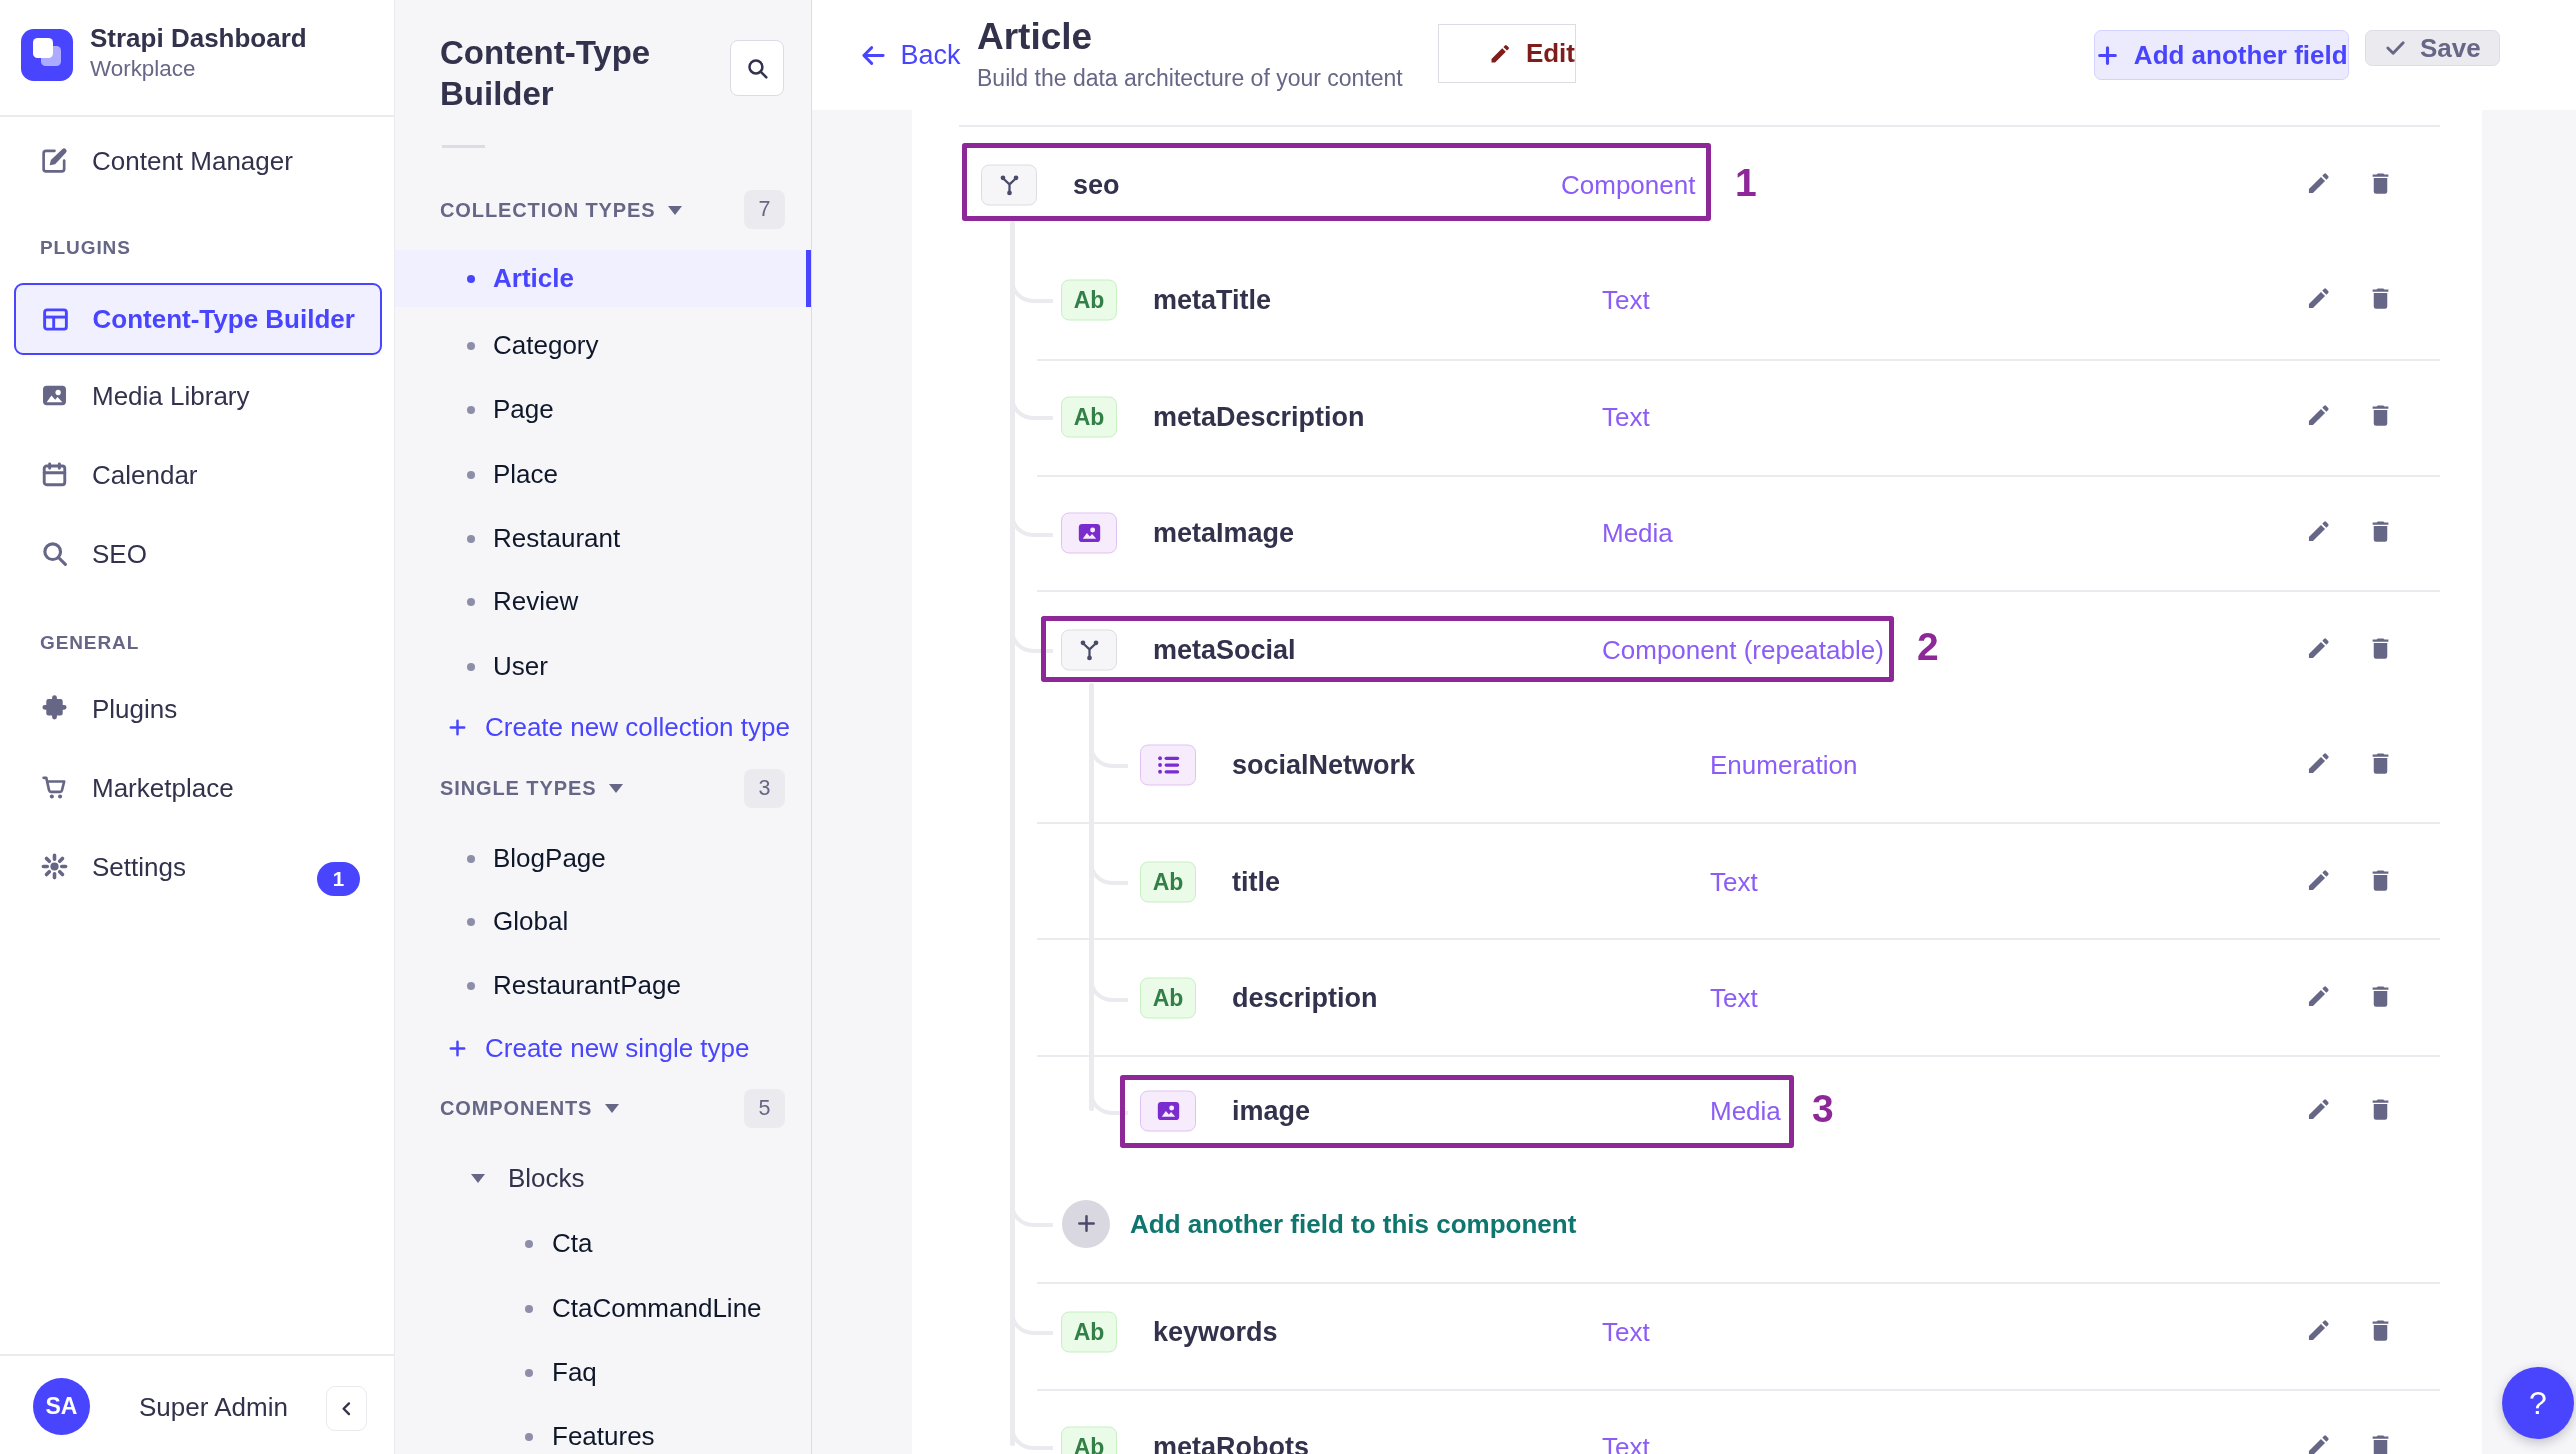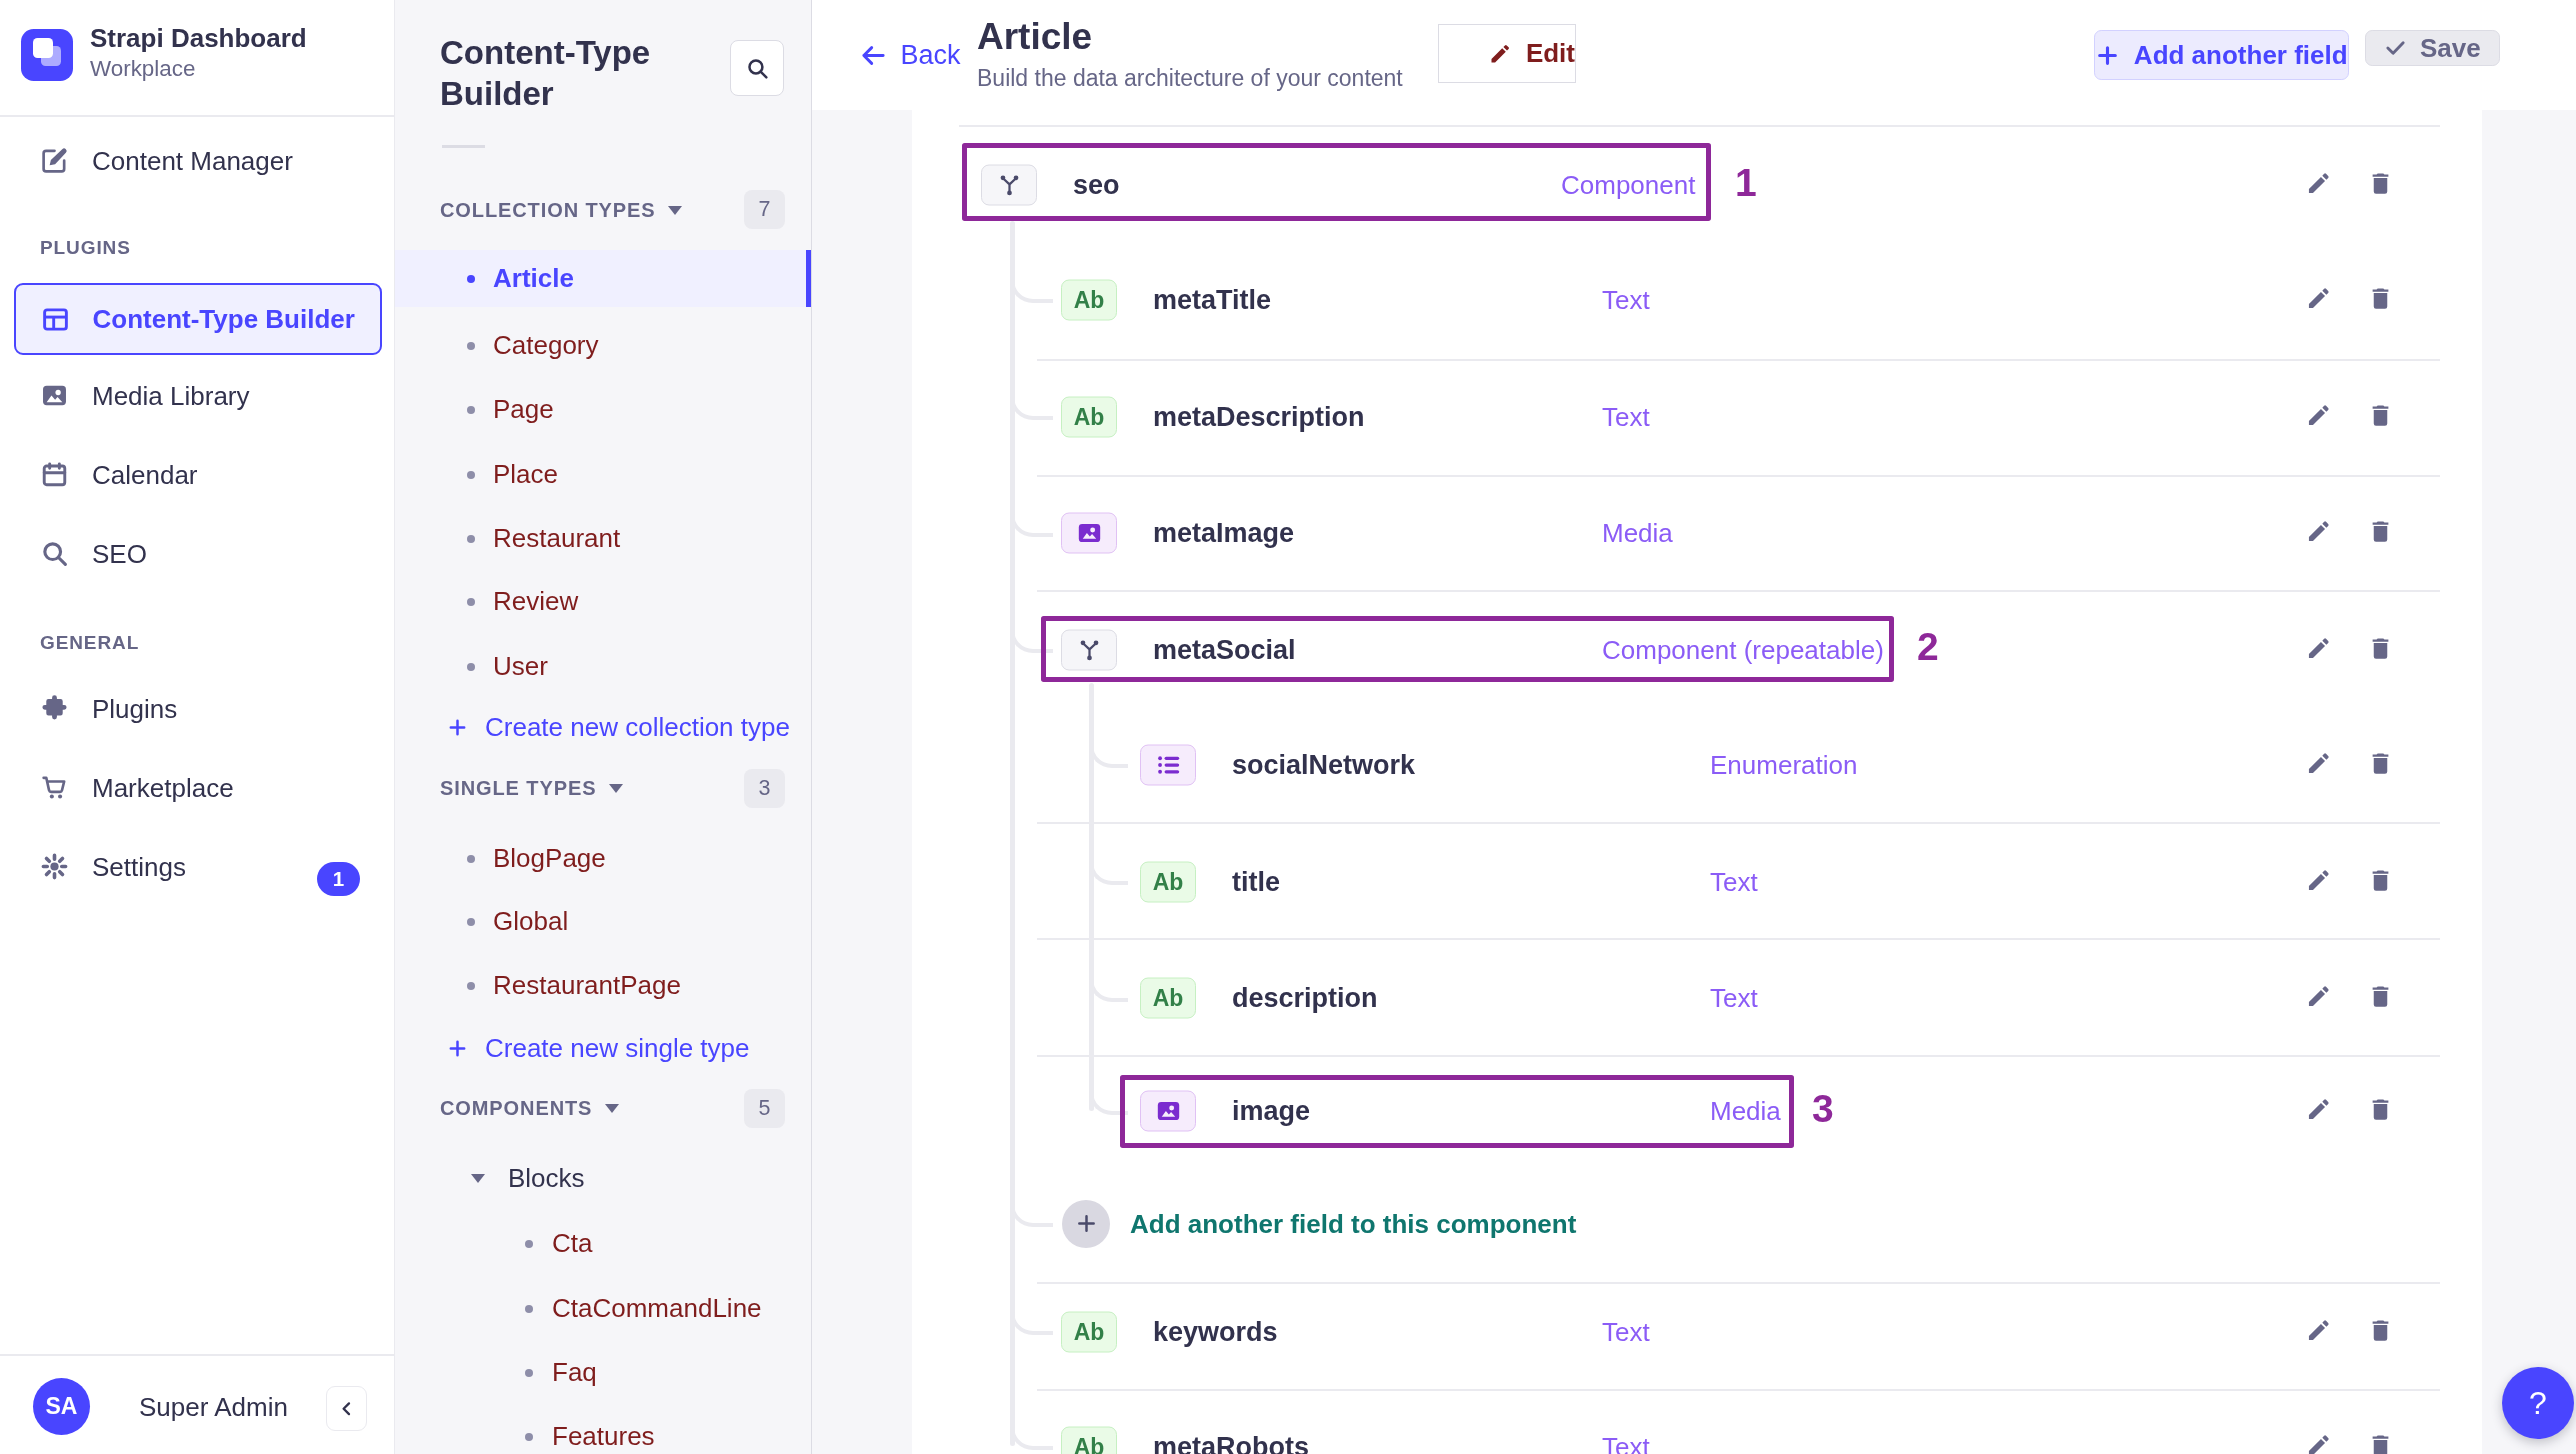--- a/index.html
+++ b/index.html
@@ -51,21 +51,21 @@
   .mini-div { position:absolute; left:47px; top:145px; width:43px; height:2.7px; background:#dcdce4; }
   .sec-row { position:absolute; left:45px; height:27px; display:flex; align-items:center;
     gap:12.6px; cursor:pointer; }
   .sec-row .stitle { font-size:20px; font-weight:700; letter-spacing:0.9px; color:#666687; }
   .caret { width:0; height:0; border-left:7.2px solid transparent; border-right:7.2px solid transparent;
     border-top:9px solid #666687; }
   .cnt-badge { position:absolute; left:349px; width:41px; height:39px; border-radius:8px;
     background:#eaeaef; color:#666687; font-size:21.5px;
     display:flex; align-items:center; justify-content:center; }
   .p-item { position:absolute; left:0; right:0; height:57px; display:flex; align-items:center;
-    padding-left:98px; font-size:26px; color:#7f1d1d; cursor:pointer; }
+    padding-left:98px; font-size:26px; color:#0f172a; cursor:pointer; }
   .p-item::before { content:""; position:absolute; left:72px; width:8px; height:8px;
     border-radius:50%; background:#8e8ea9; }
   .p-item.sub { padding-left:157px; }
   .p-item.sub::before { left:130px; }
   .p-item.active { background:#f0f0ff; color:#4945ff; font-weight:700; }
   .p-item.active::before { background:#4945ff; }
   .p-item.active::after { content:""; position:absolute; right:0; top:0; bottom:0;
     width:5.4px; background:#4945ff; }
   .p-group { position:absolute; left:0; right:0; height:57px; display:flex; align-items:center;
     padding-left:113px; font-size:26px; color:#32324d; gap:0; cursor:pointer; }

